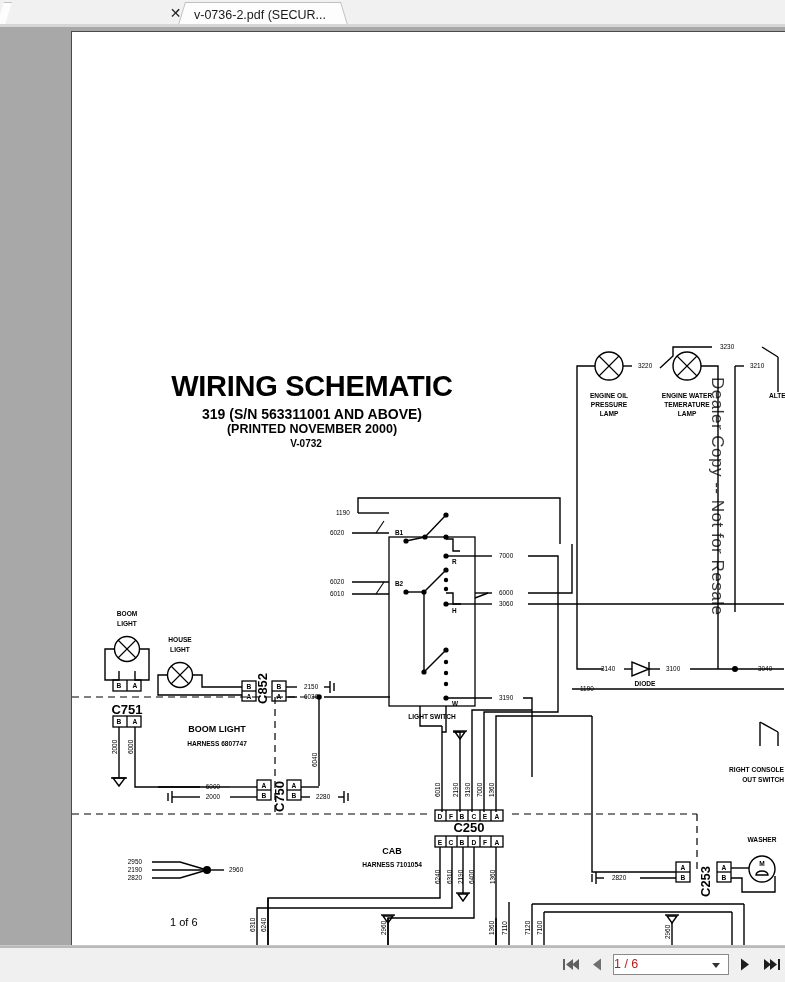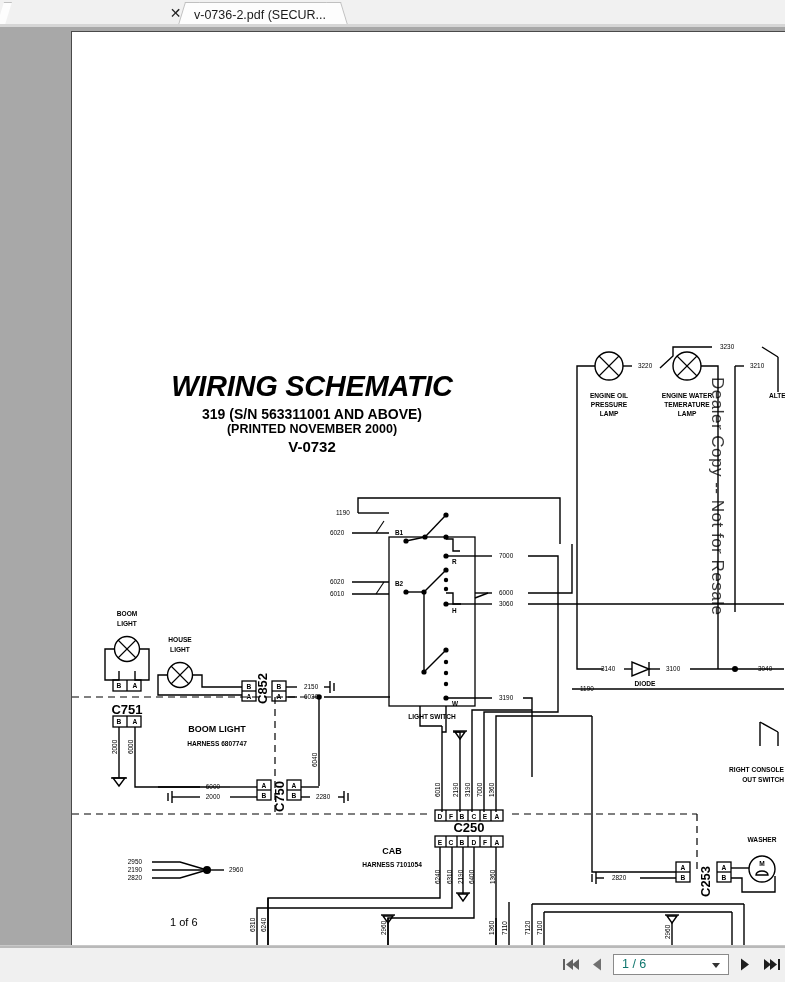--- a/index.html
+++ b/index.html
@@ -56,38 +56,38 @@
     border-top:1px solid #c8c8c8;}
   .bb-hairline{position:absolute;left:0;top:0;width:785px;height:2px;background:#b9b9b9;}
   .navgroup{position:absolute;right:4px;top:5px;height:26px;display:flex;align-items:center;gap:6px;}
   .navbtn{width:20px;height:22px;display:flex;align-items:center;justify-content:center;
     color:#555;cursor:pointer;background:transparent;border:none;padding:0;}
   .navbtn svg{display:block;}
   .pagebox{
     position:relative;width:116px;height:21px;background:#fff;border:1px solid #8a8a8a;
     display:flex;align-items:center;box-sizing:border-box;
   }
-  .pagebox .pnum{font-size:12.5px;color:#0f766e;margin-left:8px;font-family:"Liberation Sans",sans-serif;}
+  .pagebox .pnum{font-size:12.5px;color:#b91c1c;font-family:"Liberation Sans",sans-serif;}
   .pagebox .caret{position:absolute;right:8px;top:8px;width:0;height:0;
     border-left:4px solid transparent;border-right:4px solid transparent;border-top:5px solid #333;}
 
   
   .sch{position:absolute;left:0;top:0;width:714px;height:914px;}
   .sch svg{display:block;}
   .wm{
     position:absolute;left:655px;top:345px;
     transform-origin:left top;transform:rotate(90deg);
     font-size:17px;color:#3a3a3a;white-space:nowrap;letter-spacing:.5px;
     font-family:"Liberation Sans",sans-serif;
   }
   .ttl{position:absolute;text-align:center;color:#000;font-weight:bold;}
-  #t-main{left:30px;top:338px;width:420px;font-size:29px;letter-spacing:-.3px;font-style:italic;}
+  #t-main{left:30px;top:338px;width:420px;font-size:29px;letter-spacing:-.3px;}
   #t-l1{left:30px;top:374px;width:420px;font-size:14px;}
   #t-l2{left:30px;top:390px;width:420px;font-size:12.5px;}
-  #t-l3{left:30px;top:406px;width:420px;font-size:15px;}
+  #t-l3{left:24px;top:406px;width:420px;font-size:10px;}
   #pgof{position:absolute;left:98px;top:884px;font-size:11px;color:#000;}
 </style>
 </head>
 <body>
 
 <div id="app">
 
   <div class="tabbar">
     <div class="edge-sliver"></div>
 

